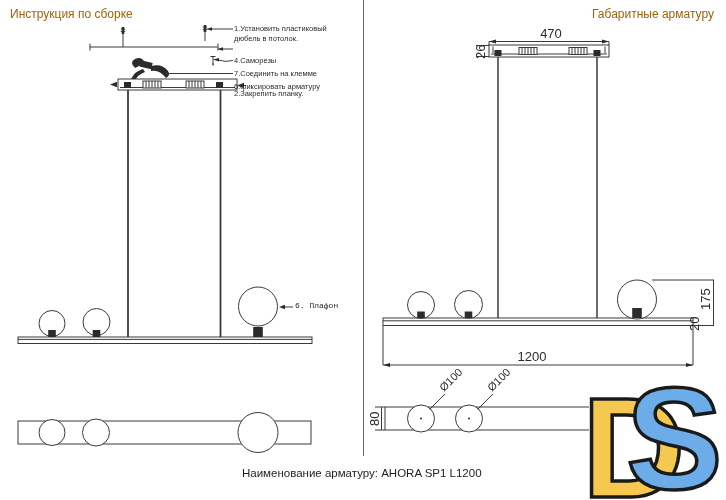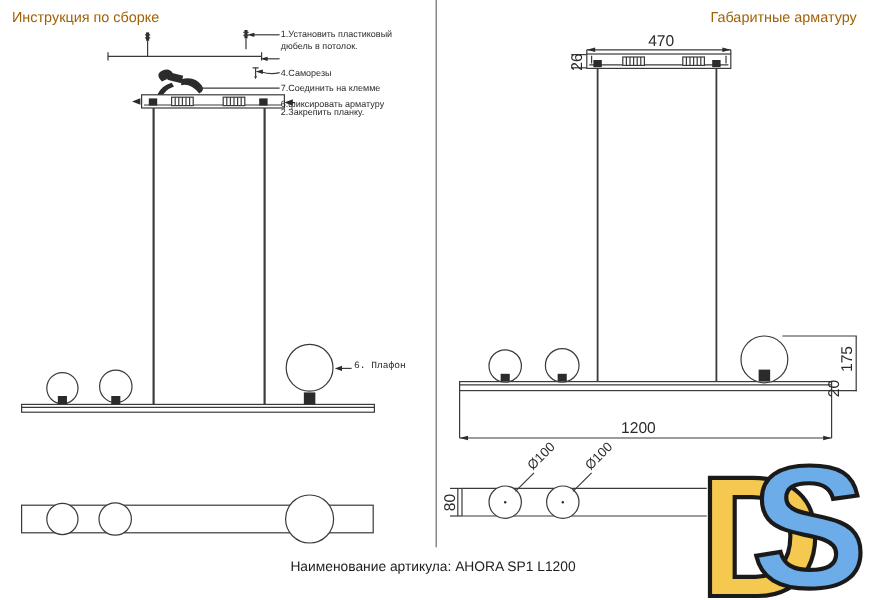--- a/index.html
+++ b/index.html
@@ -201,14 +201,14 @@
   <div class="title title-right">Габаритные арматуру</div>
 
   <div class="step wrap" style="top:24px;">1.Установить пластиковый дюбель в потолок.</div>
   <div class="step" style="top:45px;margin-top:44px;">2.Закрепить планку.</div>
   <div class="step" style="top:56px;">4.Саморезы</div>
   <div class="step" style="top:69px;">7.Соединить на клемме</div>
   <div class="step" style="top:81.5px;">6.фиксировать арматуру</div>
 
   <div class="shade-label">6. Плафон</div>
 
-  <div class="caption">Наименование артикула: AHORA SP1 L1200</div>
+  <div class="caption">Наименование арматуру: AHORA SP1 L1200</div>
 </div>
 
 </body></html>

